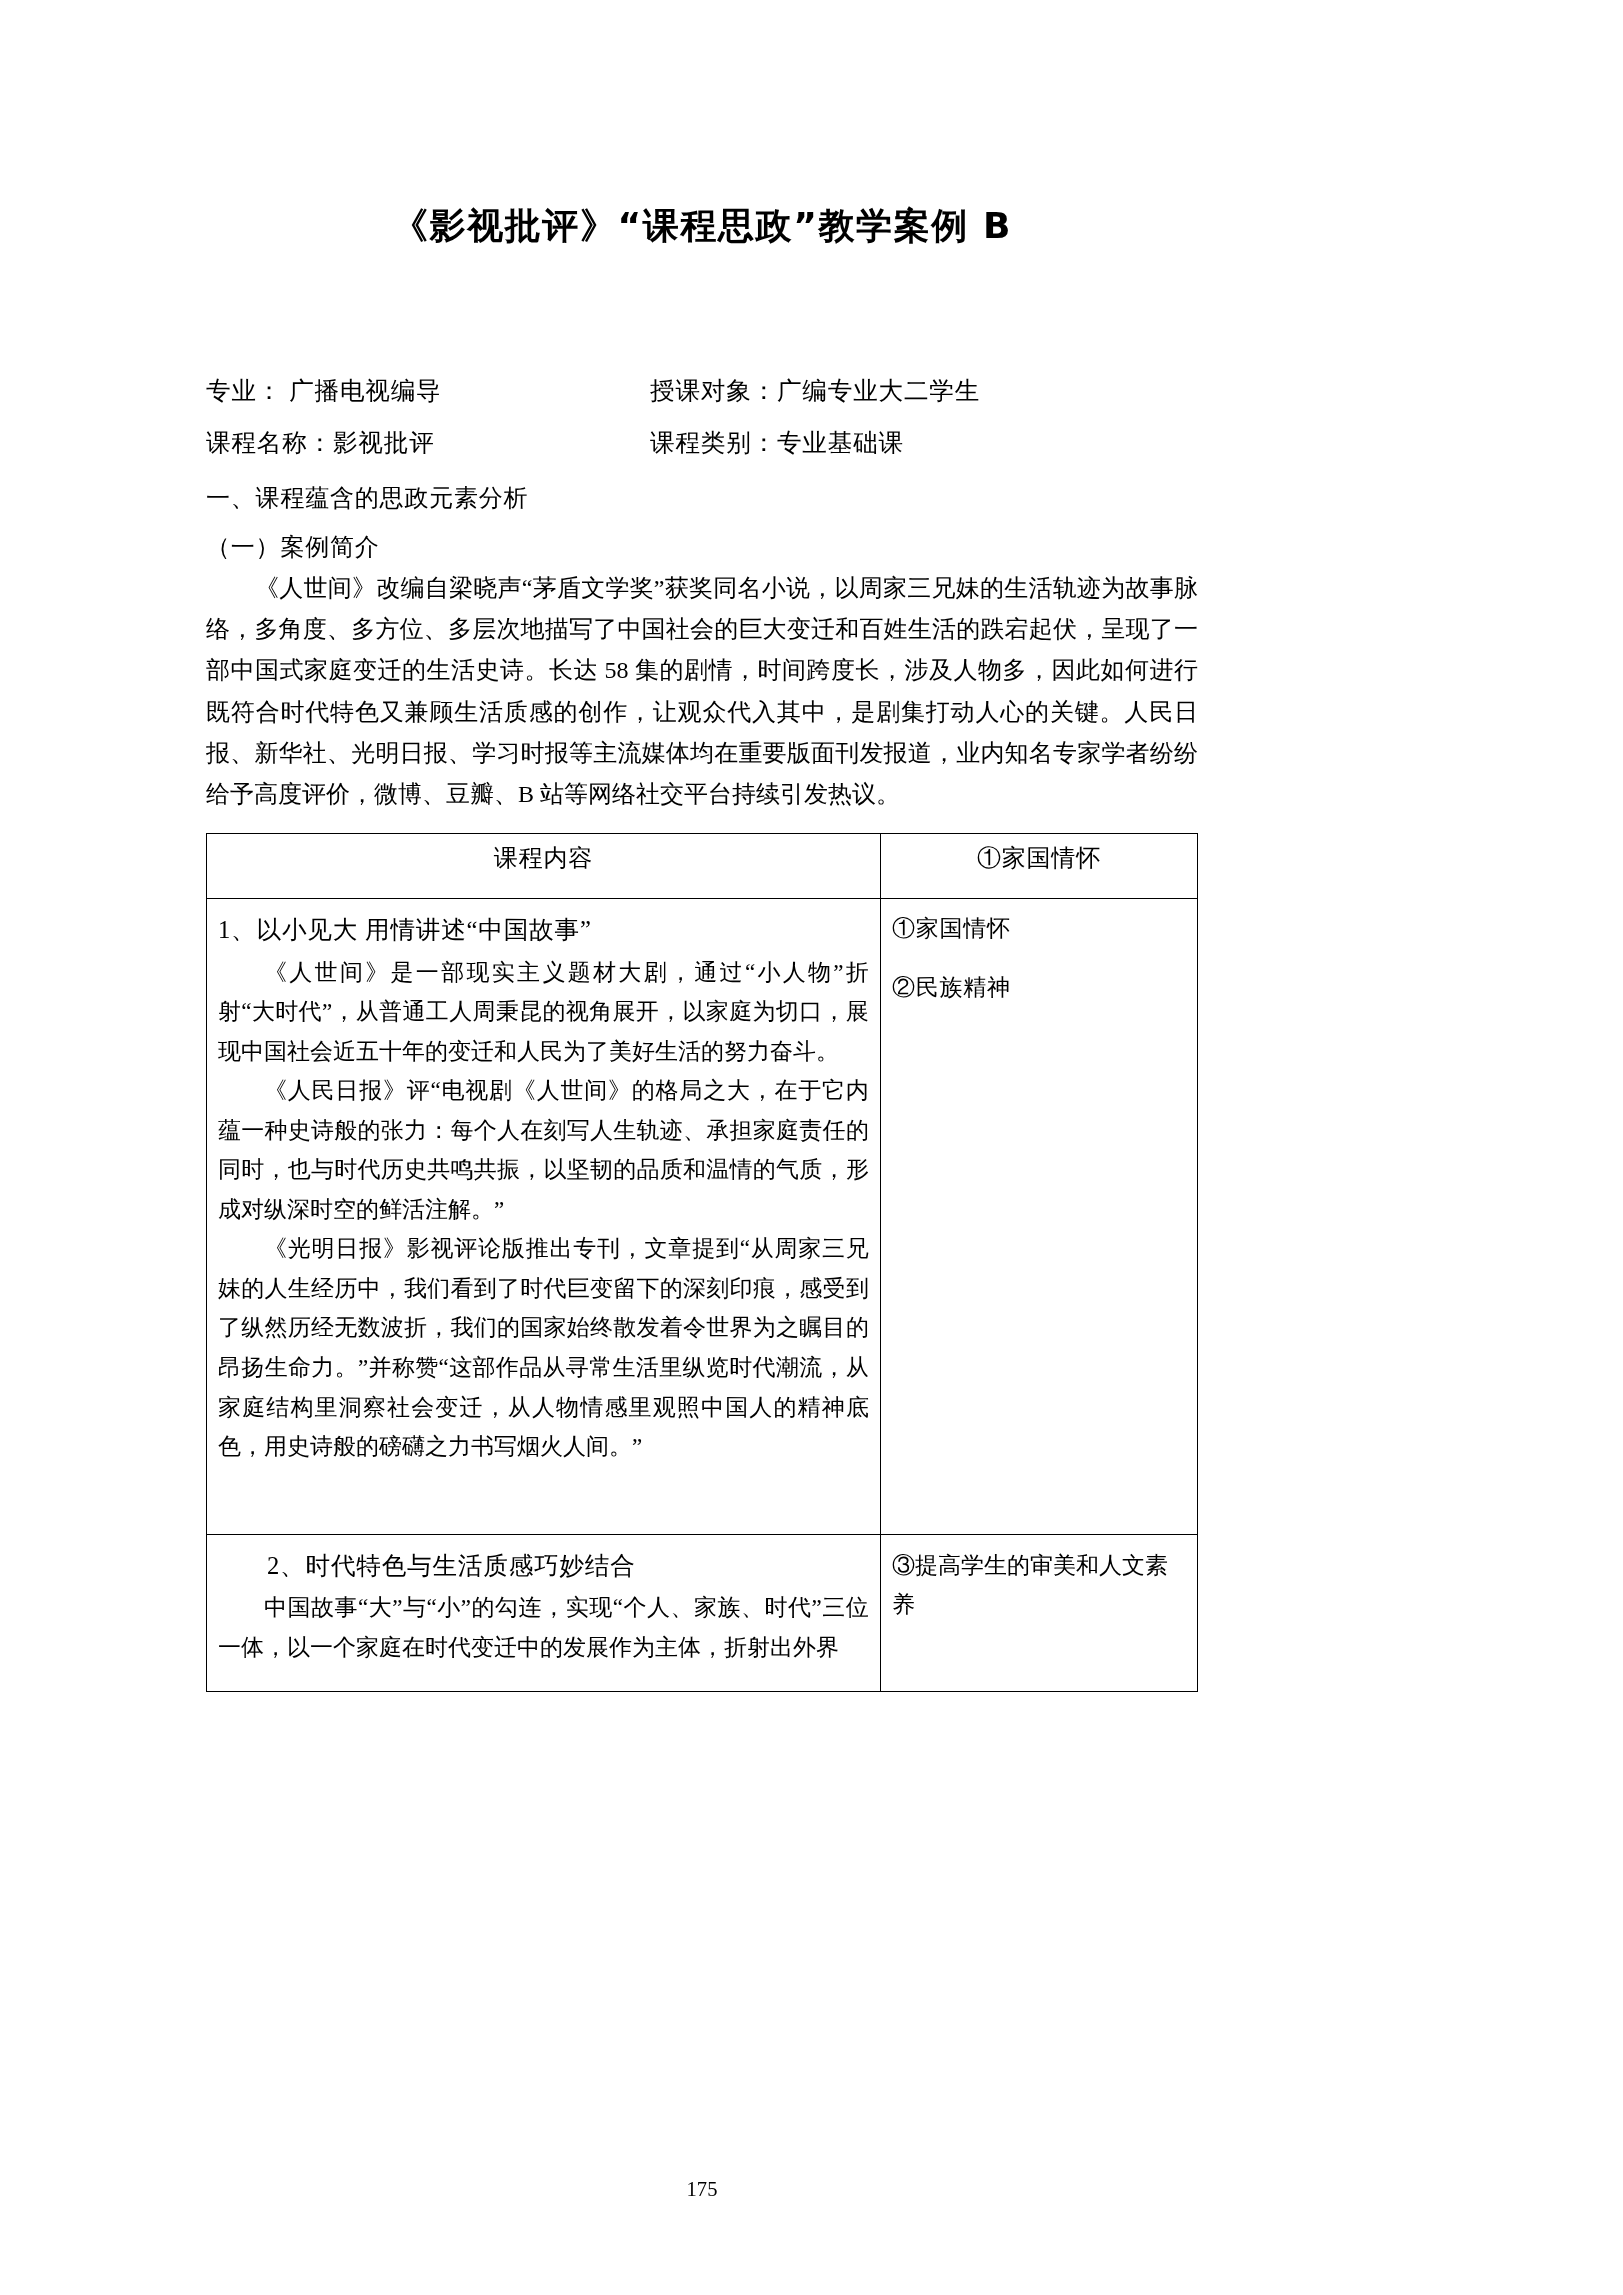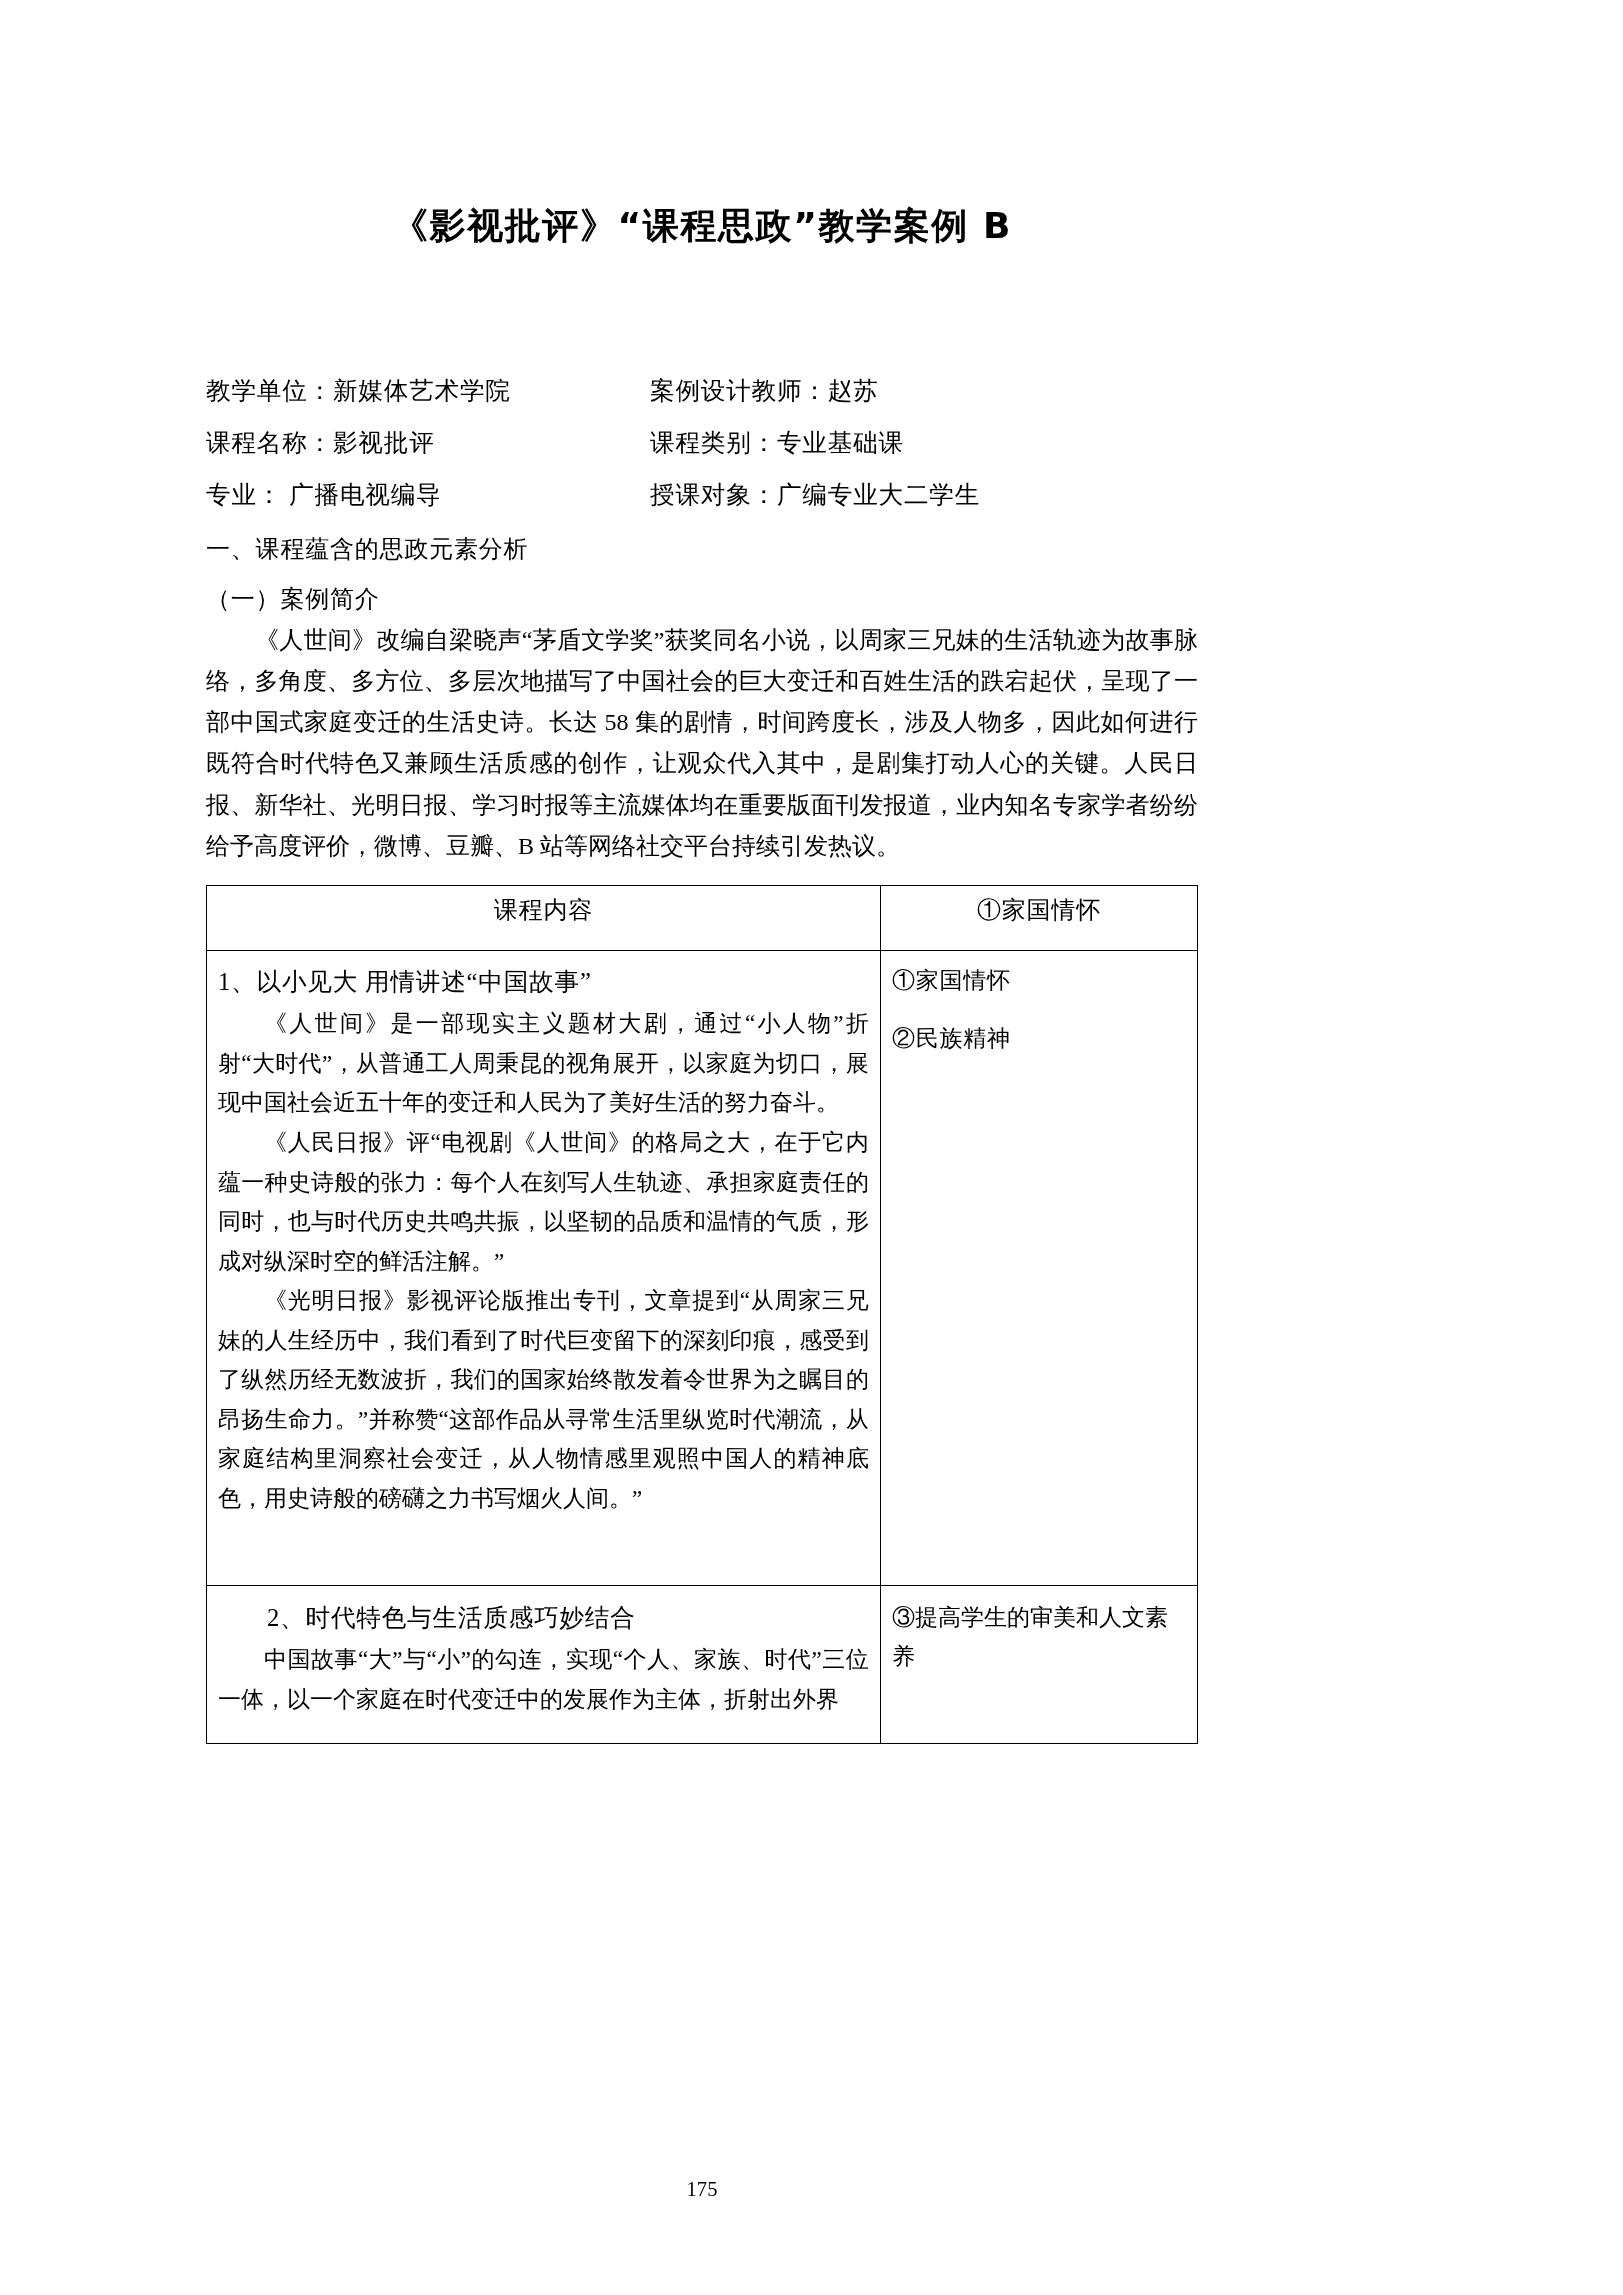--- a/index.html
+++ b/index.html
@@ -131,30 +131,26 @@
 </style>
 </head>
 <body>
 
 <div class="page">
 
   <div class="doc-title">《影视批评》“课程思政”教学案例 B</div>
 
   <div class="meta-block">
     <div class="meta-row">
-      <div class="meta-left">教学单位：新媒体艺术学院</div>
-      <div class="meta-right">案例设计教师：赵苏</div>
+      <div class="meta-left">专业：  广播电视编导</div>
+      <div class="meta-right">授课对象：广编专业大二学生</div>
     </div>
     <div class="meta-row">
       <div class="meta-left">课程名称：影视批评</div>
       <div class="meta-right">课程类别：专业基础课</div>
-    </div>
-    <div class="meta-row">
-      <div class="meta-left">专业：  广播电视编导</div>
-      <div class="meta-right">授课对象：广编专业大二学生</div>
     </div>
   </div>
 
   <div class="section-heading">一、课程蕴含的思政元素分析</div>
 
   <div class="sub-heading">（一）案例简介</div>
 
   <p class="body-para">《人世间》改编自梁晓声“茅盾文学奖”获奖同名小说，以周家三兄妹的生活轨迹为故事脉络，多角度、多方位、多层次地描写了中国社会的巨大变迁和百姓生活的跌宕起伏，呈现了一部中国式家庭变迁的生活史诗。长达 58 集的剧情，时间跨度长，涉及人物多，因此如何进行既符合时代特色又兼顾生活质感的创作，让观众代入其中，是剧集打动人心的关键。人民日报、新华社、光明日报、学习时报等主流媒体均在重要版面刊发报道，业内知名专家学者纷纷给予高度评价，微博、豆瓣、B 站等网络社交平台持续引发热议。</p>
 
   <table class="content-table">

